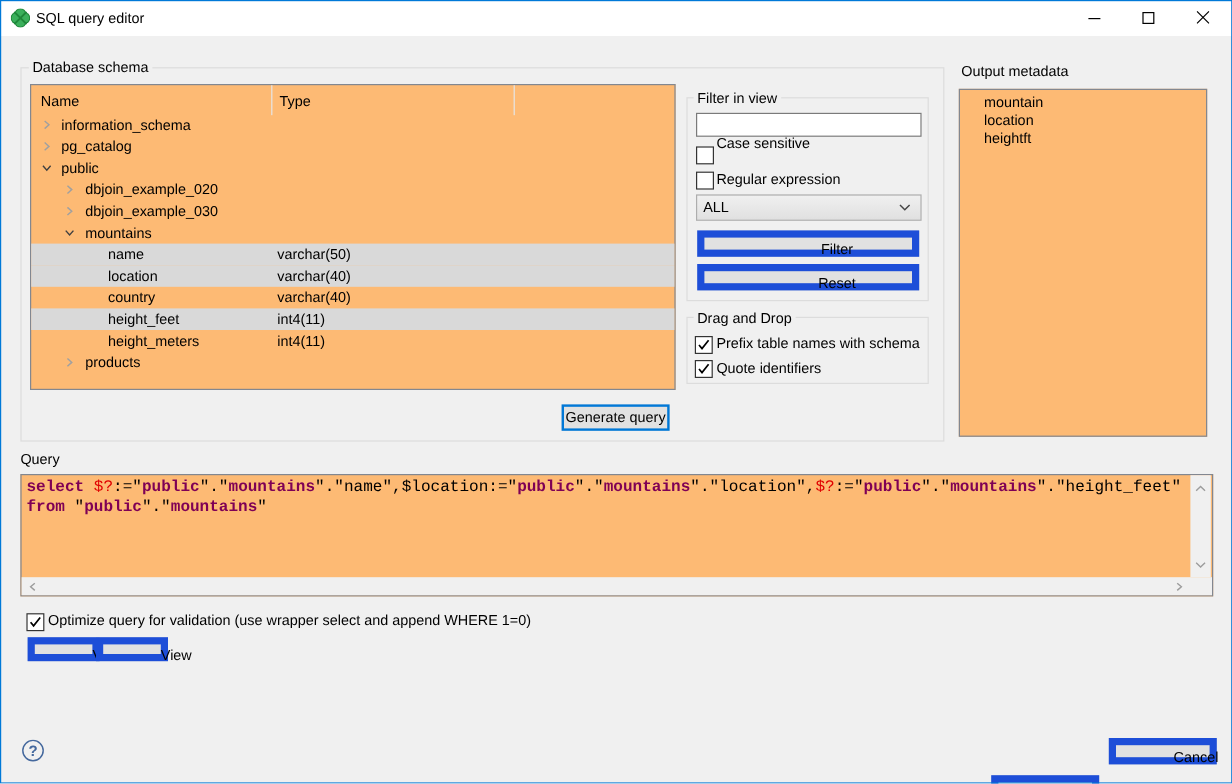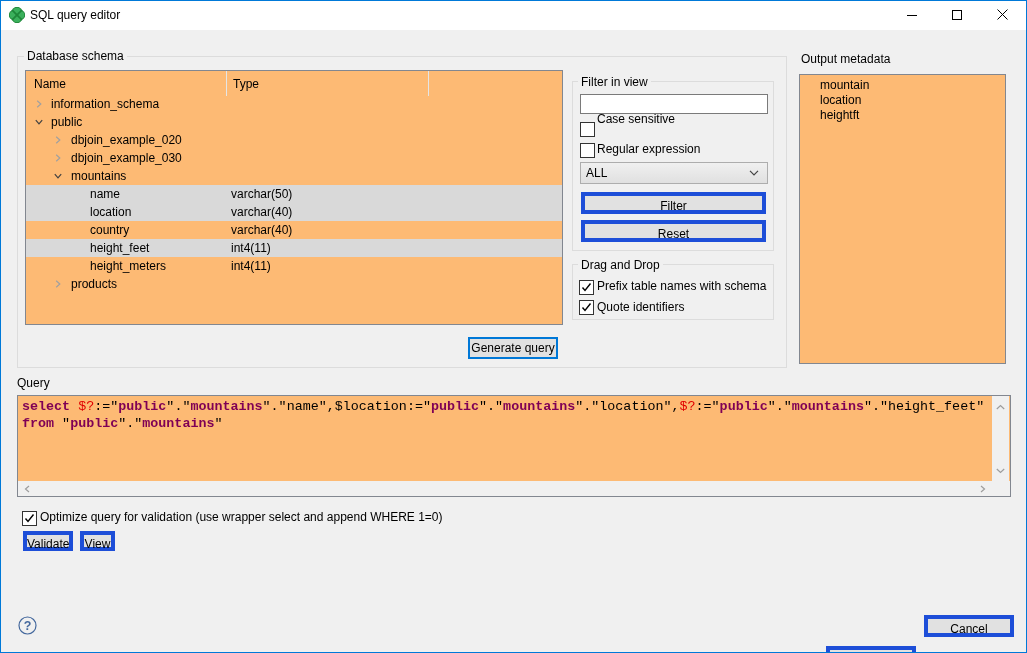--- a/index.html
+++ b/index.html
@@ -4,21 +4,21 @@
 <style>
 html,body{margin:0;padding:0;}
 body{font-family:"Liberation Sans",sans-serif;font-size:12px;color:#000;}
 #win{position:relative;width:1027px;height:653px;background:#f0f0f0;overflow:hidden;}
 .abs{position:absolute;}
 .winborder{left:0;top:0;width:1025px;height:651px;border:1px solid #0079d8;z-index:90;pointer-events:none;}
 .titlebar{left:0;top:0;width:1027px;height:30px;background:#fff;}
 .title{left:30px;top:0;height:30px;line-height:31px;font-size:12px;}
 .grp{border:1px solid #dcdcdc;}
 .grplabel{background:#f0f0f0;height:14px;line-height:14px;padding:0 3px;z-index:5;}
-.btn{background:#e1e1e1;border:4px solid #1d4ed8;text-align:center;box-sizing:border-box;}
+.btn{background:#e1e1e1;border:6px solid #1d4ed8;text-align:center;box-sizing:border-box;padding-left:48px;}
 .cb{width:13px;height:13px;background:#fff;border:1px solid #333;box-sizing:content-box;}
 .lbl{height:15px;line-height:15px;white-space:nowrap;}
 .whitebox{background:#fdba74;border:1px solid #828790;box-sizing:border-box;}
 .row{height:18px;line-height:18px;position:relative;white-space:nowrap;}
 .hl{background:#d9d9d9;}
 .typecol{position:absolute;left:205px;top:0;}
 .chev{position:absolute;top:5px;}
 pre.sql{margin:0;font-family:"Liberation Mono",monospace;font-size:13.36px;line-height:17px;}
 .k{color:#7f0055;font-weight:bold;}
 .v{color:#e00000;}
@@ -59,20 +59,23 @@
 
   <div class="abs whitebox" style="left:25px;top:70px;width:538px;height:255px;">
     <div style="position:absolute;left:200px;top:0;width:1px;height:25px;background:#e5e5e5"></div>
     <div style="position:absolute;left:402px;top:0;width:1px;height:25px;background:#e5e5e5"></div>
     <div style="position:absolute;left:8px;top:0;height:25px;line-height:26px;">Name</div>
     <div style="position:absolute;left:207px;top:0;height:25px;line-height:26px;">Type</div>
     <div style="position:absolute;left:0;top:24px;right:0;">
       <div class="row"><svg class="chev" style="left:9px" width="8" height="8" viewBox="0 0 8 8">
             <path d="M2.2 0.8 L5.8 4 L2.2 7.2" fill="none" stroke="#a0a0a0" stroke-width="1.2"></path>
           </svg><span style="padding-left:25px">information_schema</span></div>
+      <div class="row"><svg class="chev" style="left:9px" width="8" height="8" viewBox="0 0 8 8">
+            <path d="M2.2 0.8 L5.8 4 L2.2 7.2" fill="none" stroke="#a0a0a0" stroke-width="1.2"></path>
+          </svg><span style="padding-left:25px">pg_catalog</span></div>
       <div class="row"><svg class="chev" style="left:9px" width="8" height="8" viewBox="0 0 8 8">
             <path d="M0.8 2.2 L4 5.8 L7.2 2.2" fill="none" stroke="#404040" stroke-width="1.2"></path>
           </svg><span style="padding-left:25px">public</span></div>
       <div class="row"><svg class="chev" style="left:28px" width="8" height="8" viewBox="0 0 8 8">
             <path d="M2.2 0.8 L5.8 4 L2.2 7.2" fill="none" stroke="#a0a0a0" stroke-width="1.2"></path>
           </svg><span style="padding-left:45px">dbjoin_example_020</span></div>
       <div class="row"><svg class="chev" style="left:28px" width="8" height="8" viewBox="0 0 8 8">
             <path d="M2.2 0.8 L5.8 4 L2.2 7.2" fill="none" stroke="#a0a0a0" stroke-width="1.2"></path>
           </svg><span style="padding-left:45px">dbjoin_example_030</span></div>
       <div class="row"><svg class="chev" style="left:28px" width="8" height="8" viewBox="0 0 8 8">

